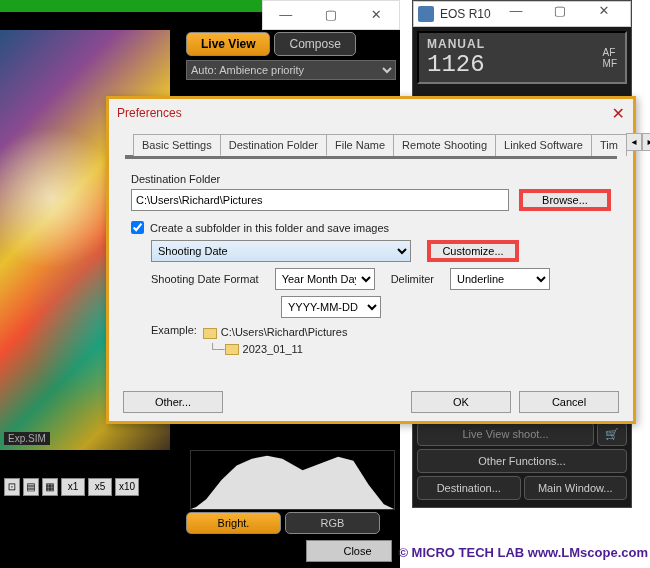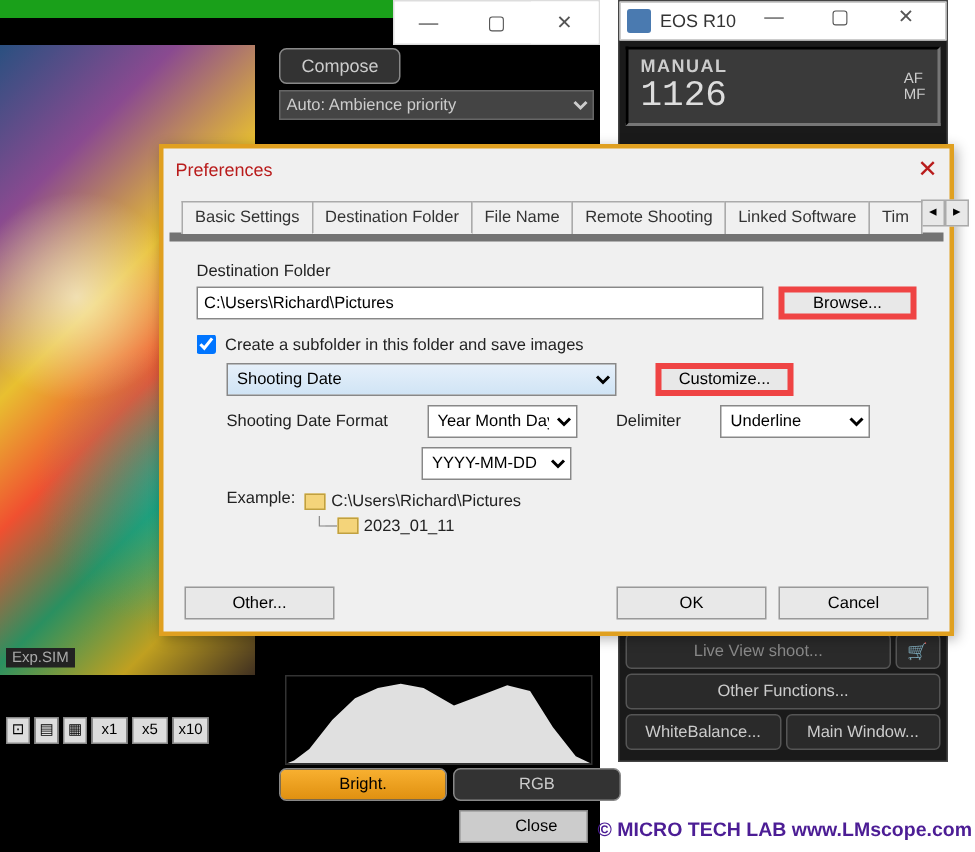--- a/index.html
+++ b/index.html
@@ -35,42 +35,42 @@
 .lv-wb select { width: 100%; background: #444; color: #ccc; border: 1px solid #666; height: 20px; font-size: 11px; }
 .lv-image { position: absolute; top: 30px; left: 0; width: 170px; height: 420px; background: linear-gradient(135deg, #2a5080 0%, #8a4a90 20%, #e8c030 40%, #f05030 55%, #2a9060 70%, #c0a020 85%, #403020 100%); }
 .lv-image::after { content:''; position:absolute; inset:0; background: radial-gradient(circle at 30% 40%, rgba(255,255,255,0.6) 0%, transparent 25%), radial-gradient(circle at 70% 70%, rgba(0,200,200,0.4) 0%, transparent 30%); }
 .lv-expsim { position: absolute; top: 432px; left: 4px; background: #222; color: #aaa; font-size: 10px; padding: 1px 4px; }
 .lv-histogram { position: absolute; top: 450px; left: 190px; width: 205px; height: 60px; background: #000; border: 1px solid #333; overflow: hidden; }
 .lv-histogram svg { width: 100%; height: 100%; }
 .lv-zoom { position: absolute; top: 478px; left: 4px; display: flex; gap: 3px; }
 .lv-zoom div { border: 1px solid #888; background: #ddd; color: #000; font-size: 10px; width: 24px; height: 18px; text-align: center; line-height: 16px; }
 .lv-zoom .sq { width: 16px; }
 .lv-bottombtns { position: absolute; top: 512px; left: 186px; display: flex; gap: 4px; }
-.lv-bottombtns button { height: 22px; width: 112px; border-radius: 5px; font-size: 11px; border: 1px solid #888; text-align: center; }
+.lv-bottombtns button { height: 22px; width: 95px; border-radius: 5px; font-size: 11px; border: 1px solid #888; text-align: center; }
 .lv-bottombtns .bright { background: linear-gradient(#f8b030, #e09010); color: #000; }
 .lv-bottombtns .rgb { background: #333; color: #ccc; }
 .lv-close { position: absolute; top: 540px; left: 306px; height: 22px; width: 86px; background: #ccc; border: 1px solid #888; font-size: 11px; padding-left: 17px; }
 
 
 .prefs { position: absolute; top: 96px; left: 106px; width: 530px; height: 328px; background: #f0f0f0; border: 3px solid #e0a020; box-shadow: 2px 2px 8px rgba(0,0,0,0.3); }
 .prefs-title { height: 28px; display: flex; align-items: center; padding: 0 8px; font-size: 12px; color: #b91c1c; }
 .prefs-title .x { margin-left: auto; font-size: 16px; cursor: pointer; }
-.prefs-tabs { display: flex; padding: 6px 2px 0 8px; font-size: 11px; border-bottom: 6px solid #737373; margin: 0 4px; position: relative; }
+.prefs-tabs { display: flex; padding: 6px 2px 0 8px; font-size: 11px; border-bottom: 4px solid #737373; margin: 0 16px; position: relative; }
 .prefs-tabs .tab { padding: 4px 8px; border: 1px solid #aaa; border-bottom: none; background: #f0f0f0; margin-right: -1px; position: relative; top: 1px; color: #333; white-space: nowrap; }
 .prefs-tabs .tab.active { background: #f0f0f0; border-bottom: 1px solid #f0f0f0; z-index: 2; }
 .prefs-tabs .scroll { margin-left: auto; display: flex; }
 .prefs-tabs .scroll div { border: 1px solid #aaa; width: 16px; height: 18px; text-align: center; font-size: 10px; line-height: 16px; background: #e8e8e8; }
 .prefs-body { padding: 14px 22px; font-size: 11px; color: #222; }
 .prefs-body .group-label { margin-bottom: 4px; }
 .prefs-body .path-row { display: flex; gap: 10px; margin-bottom: 10px; align-items: center; }
 .prefs-body .path-row input[type=text] { flex: 1; height: 22px; padding: 0 4px; border: 1px solid #888; font-size: 11px; }
 .prefs-body button.small { height: 22px; width: 92px; font-size: 11px; background: #e8e8e8; border: 4px solid #ef4444; }
 .prefs-body .chk-row { display: flex; align-items: center; gap: 6px; margin-bottom: 6px; }
 .prefs-body .sub { margin-left: 20px; }
-.prefs-body .sub-row { display: flex; gap: 26px; align-items: center; margin-bottom: 6px; }
+.prefs-body .sub-row { display: flex; gap: 16px; align-items: center; margin-bottom: 6px; }
 .prefs-body select { height: 22px; border: 1px solid #888; background: #fff; font-size: 11px; padding: 0 2px; }
 .prefs-body select.wide { width: 260px; background: linear-gradient(#e6f0fa, #d0e4f5); }
 .prefs-body .example { display: flex; gap: 6px; margin-top: 6px; }
 .prefs-body .example .tree { line-height: 1.5; }
 .prefs-body .example .folder-icon { display: inline-block; width: 14px; height: 11px; background: #f4d47a; border: 1px solid #c0a040; vertical-align: middle; margin-right: 4px; }
 .prefs-body .example .branch { color: #888; }
 .prefs-footer { position: absolute; bottom: 8px; left: 0; right: 0; display: flex; padding: 0 14px; gap: 8px; }
 .prefs-footer button { height: 22px; width: 100px; font-size: 11px; background: #e8e8e8; border: 1px solid #999; }
 .prefs-footer .spacer { flex: 1; }
 
@@ -81,20 +81,21 @@
 <body>
 
 <div class="liveview-window">
   <div class="lv-titlebar"></div>
   <div class="lv-winbtns">
     <div>—</div>
     <div>▢</div>
     <div>✕</div>
   </div>
   <div class="lv-toolbar">
+    <button class="live">Live View</button>
     <button class="compose">Compose</button>
   </div>
   <div class="lv-wb">
     <select><option>Auto: Ambience priority</option></select>
   </div>
   <div class="lv-image"></div>
   <div class="lv-expsim">Exp.SIM</div>
   <div class="lv-histogram">
     <svg viewBox="0 0 200 60" preserveAspectRatio="none">
         <path d="M0,60 L5,58 L15,50 L30,30 L45,15 L60,8 L75,5 L90,8 L110,20 L130,12 L145,6 L160,10 L175,35 L190,55 L200,60 Z" fill="#e0e0e0"></path>
@@ -136,21 +137,21 @@
   <div style="height:330px"></div>
   <div class="camera-bottom">
     <div class="row">
       <button>Live View shoot...</button>
       <button style="flex:0 0 30px">🛒</button>
     </div>
     <div class="row">
         <button class="active">Other Functions...</button>
       </div>
     <div class="row">
-      <button class="active">WhiteBalance...</button>
+      <button class="active">Destination...</button>
       <button class="active">Main Window...</button>
     </div>
   </div>
 </div>
 
 <div class="prefs">
   <div class="prefs-title">
     <span>Preferences</span>
     <span class="x">✕</span>
   </div>

